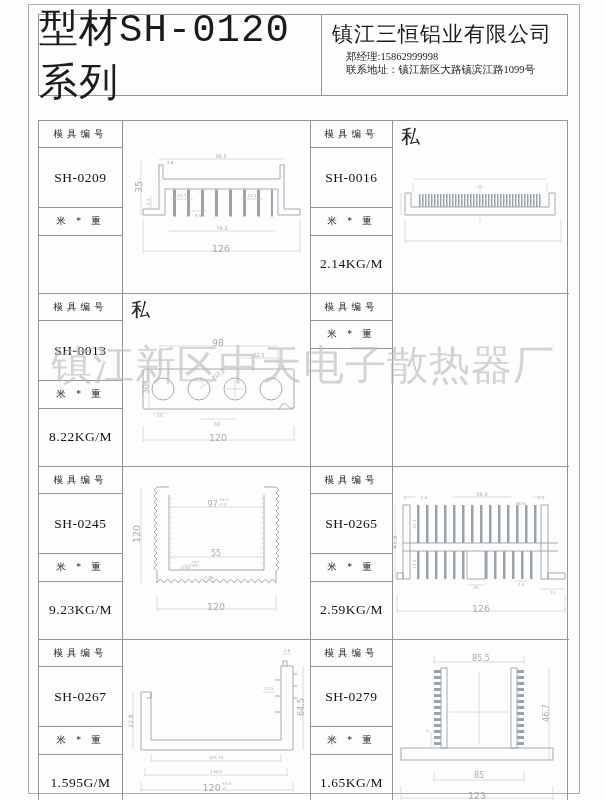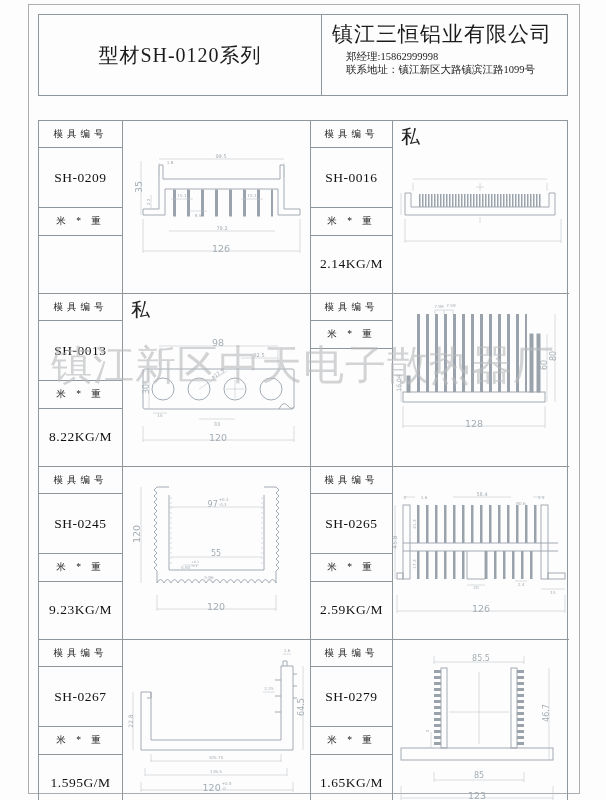--- a/index.html
+++ b/index.html
@@ -2,21 +2,21 @@
 <html><head>
 <meta charset="utf-8">
 <style>
   html,body{margin:0;padding:0;background:#fff;}
   #page{position:relative;width:606px;height:800px;background:#fdfdfd;overflow:hidden;
         font-family:"Liberation Serif","DejaVu Serif",serif;color:#1c1c1c;}
   .outer-border{position:absolute;left:28px;top:4px;width:550px;height:788px;border:1px solid #a9aeb3;}
   
   #header{position:absolute;left:38px;top:14px;width:528px;height:80px;border:1px solid #8f969c;display:flex;}
   #title-box{width:282px;display:flex;align-items:center;justify-content:center;border-right:1px solid #8f969c;}
-  #title-box .t{font-size:20px;letter-spacing:1px;}
+  #title-box .t{font-size:39px;letter-spacing:1px;font-family:Liberation Mono, monospace;}
   #company-box{flex:1;padding:4px 6px 2px 10px;}
   #company-box .name{font-size:21px;letter-spacing:1px;margin:1px 0 2px 0;}
   #company-box .line{font-size:10.5px;line-height:13px;margin-left:14px;}
   
   #grid{position:absolute;left:38px;top:100px;width:530px;height:692px;border:1px solid #8f969c;box-sizing:border-box;margin-top:20px;}
   .cell{position:absolute;box-sizing:border-box;}
   .cell.bb{border-bottom:1px solid #8f969c;}
   .cell.br{border-right:1px solid #8f969c;}
   .lcol{position:absolute;left:0;top:0;height:100%;border-right:1px solid #8f969c;box-sizing:border-box;}
   .lbox{box-sizing:border-box;display:flex;align-items:center;justify-content:center;text-align:center;}
@@ -130,36 +130,20 @@
         <span class="dim d5" style="left:94px;top:130px">33</span>
         <span class="dim d9" style="left:95px;top:144px">120</span>
       </div>
     </div>
 
     <div class="cell bb" style="left:272px;top:173px;width:258px;height:173px">
       <div class="lcol" style="width:82px">
         <div class="lbox rb lab" style="height:27px">模具编号</div>
         <div class="lbox rb lab" style="height:28px">米 * 重</div>
       </div>
-      <div class="draw" style="left:82px;width:176px">
-        <svg width="175" height="173" viewBox="0 0 175 173">
-          <rect class="stroke" x="10" y="98" width="142" height="10"></rect>
-          <line class="fins" x1="24" y1="59" x2="134" y2="59" stroke-width="78" stroke-dasharray="3 6"></line>
-          <rect class="fins" x="14" y="82" width="3" height="16" fill="#9aa3ab"></rect>
-          <rect class="fins" x="137" y="40" width="3" height="58" fill="#9aa3ab"></rect>
-          <rect class="fins" x="144" y="40" width="3" height="58" fill="#9aa3ab"></rect>
-          <path class="dimln" d="M42,16 H60 M42,16 V20 M51,16 V20 M60,16 V20 M8,82 V108 M154,40 V108 M162,20 V108 M10,112 V134 M152,112 V134 M10,132 H152"></path>
-        </svg>
-        <span class="dim d4" style="left:46px;top:13px">7.99</span>
-        <span class="dim d4" style="left:58px;top:12px">7.59</span>
-        <span class="dim d6 v" style="left:6px;top:89px">16.04</span>
-        <span class="dim d8 v" style="left:152px;top:71px">60</span>
-        <span class="dim d8 v" style="left:161px;top:62px">80</span>
-        <span class="dim d9" style="left:81px;top:130px">128</span>
-      </div>
     </div>
 
     <div class="cell bb br" style="left:0;top:346px;width:272px;height:173px">
       <div class="lcol" style="width:84px">
         <div class="lbox rb lab" style="height:27px">模具编号</div>
         <div class="lbox rb model" style="height:60px">SH-0245</div>
         <div class="lbox rb lab" style="height:28px">米 * 重</div>
         <div class="lbox model" style="height:56px">9.23KG/M</div>
       </div>
       <div class="draw" style="left:84px;width:188px">

